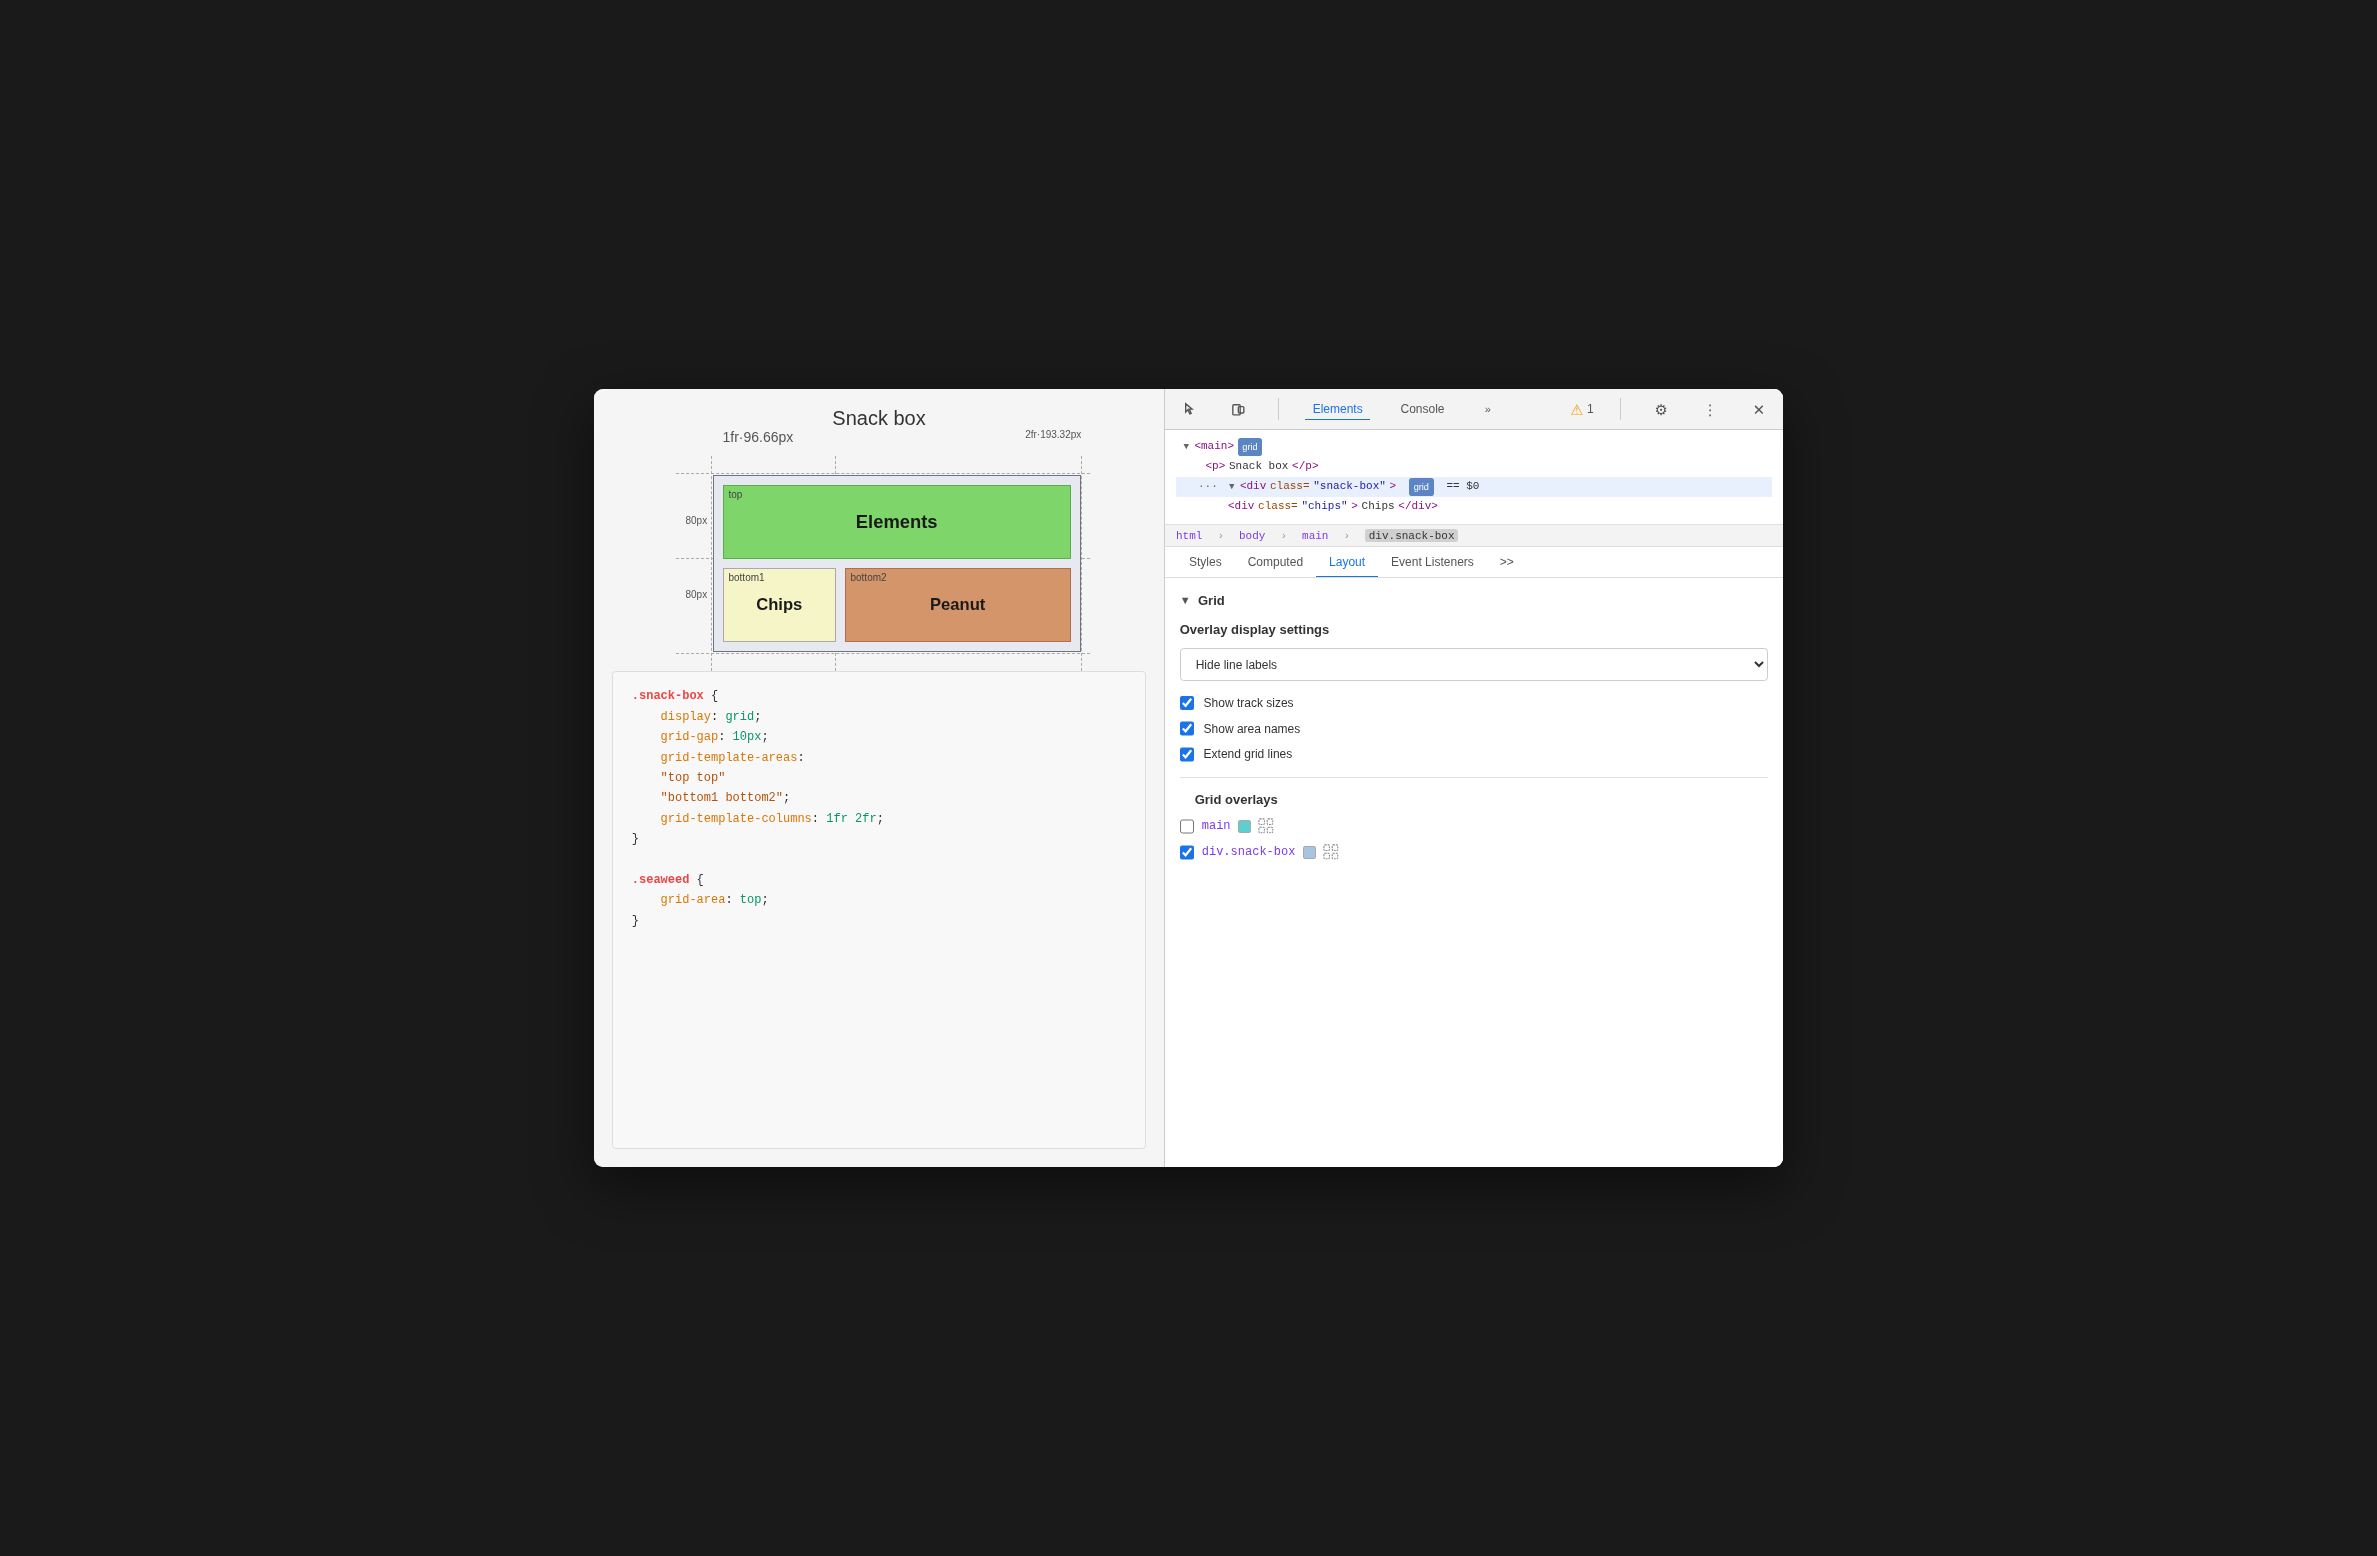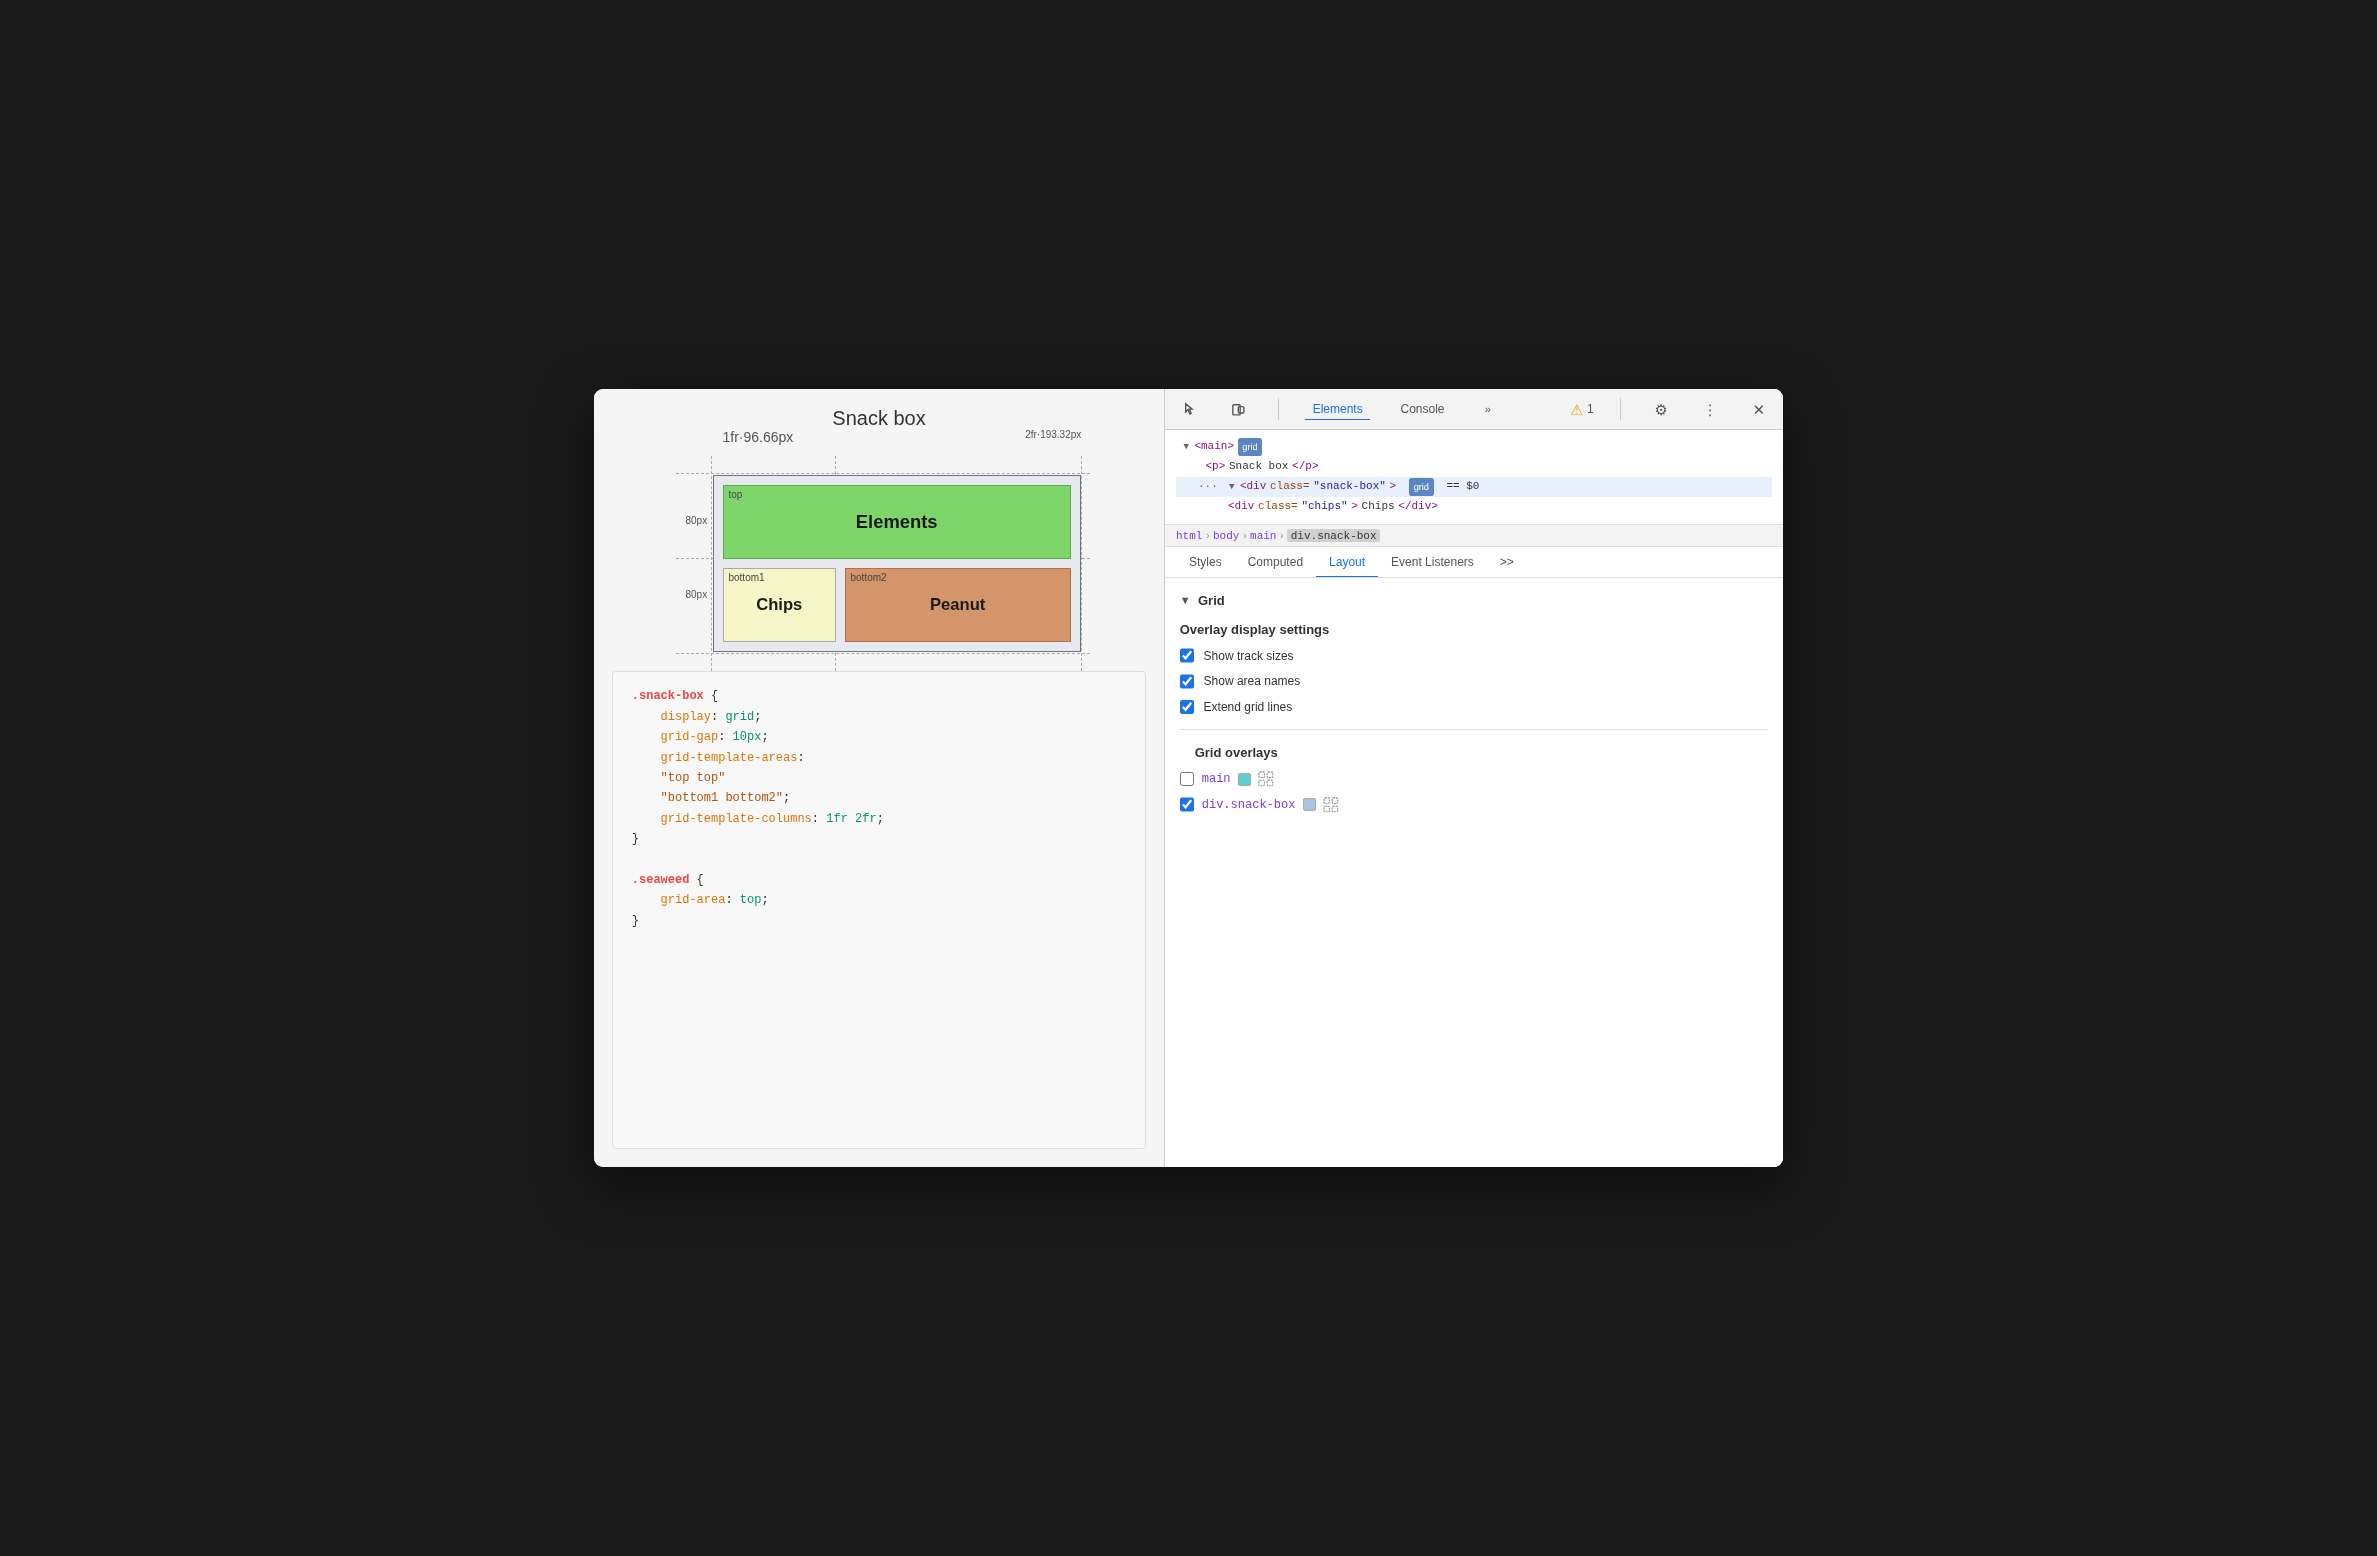--- a/index.html
+++ b/index.html
@@ -219,21 +219,21 @@
     }
     .dom-eq { color: #333; }
     .dom-ellipsis { color: #666; }
     
     .breadcrumb {
       background: #f3f3f3;
       border-bottom: 0.9px solid #ddd;
       padding: 3.7px 11px;
       display: flex;
       align-items: center;
-      gap: 2px;
+      gap: 15px;
       font-size: 11px;
       color: #333;
       font-family: 'Courier New', monospace;
     }
     .bc-item { color: #7c3aed; cursor: pointer; }
     .bc-item.active { color: #333; background: #d0d0d0; padding: 0.9px 3.7px; border-radius: 2.8px; }
     .bc-arrow { color: #999; }
     
     .panel-tabs {
       display: flex;
@@ -502,20 +502,25 @@
     <div class="panel-content">
 
       <div class="grid-section-header">
         <span class="collapse-arrow">▼</span>
         <span class="grid-section-title">Grid</span>
       </div>
 
       <div>
         <div class="overlay-settings-title">Overlay display settings</div>
 
+        <select class="setting-dropdown">
+          <option>Hide line labels</option>
+          <option>Show line numbers</option>
+          <option>Show line names</option>
+        </select>
 
         <div class="checkbox-row">
           <input type="checkbox" id="show-track-sizes" checked="" style="">
           <label for="show-track-sizes">Show track sizes</label>
         </div>
 
         <div class="checkbox-row">
           <input type="checkbox" id="show-area-names" checked="" style="">
           <label for="show-area-names">Show area names</label>
         </div>

